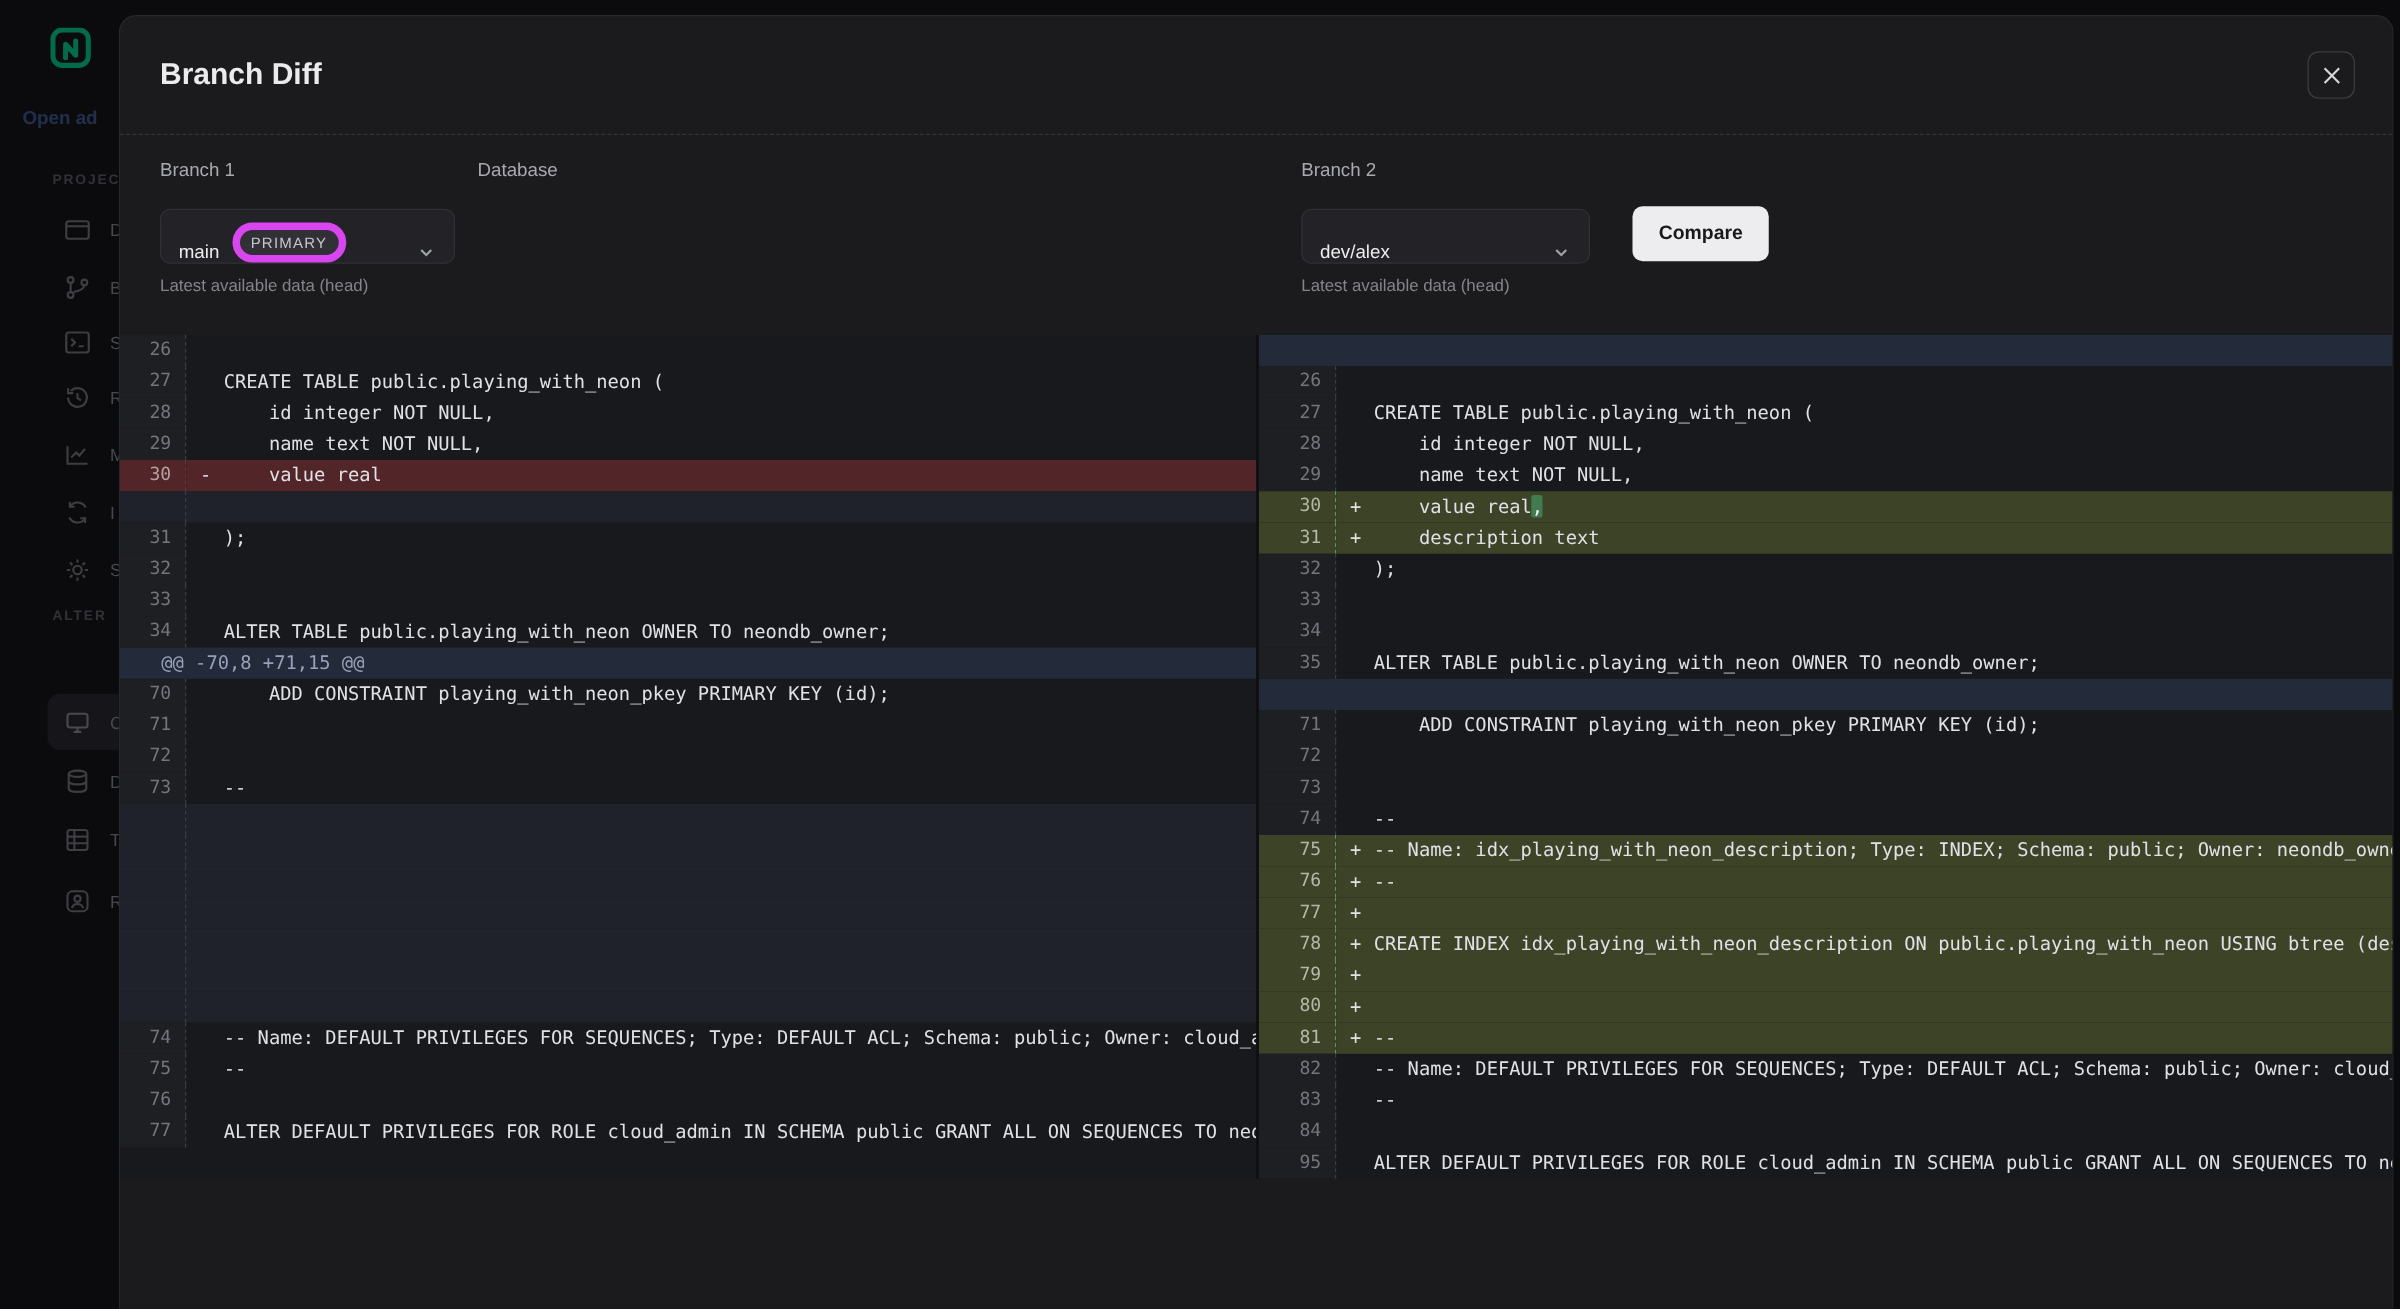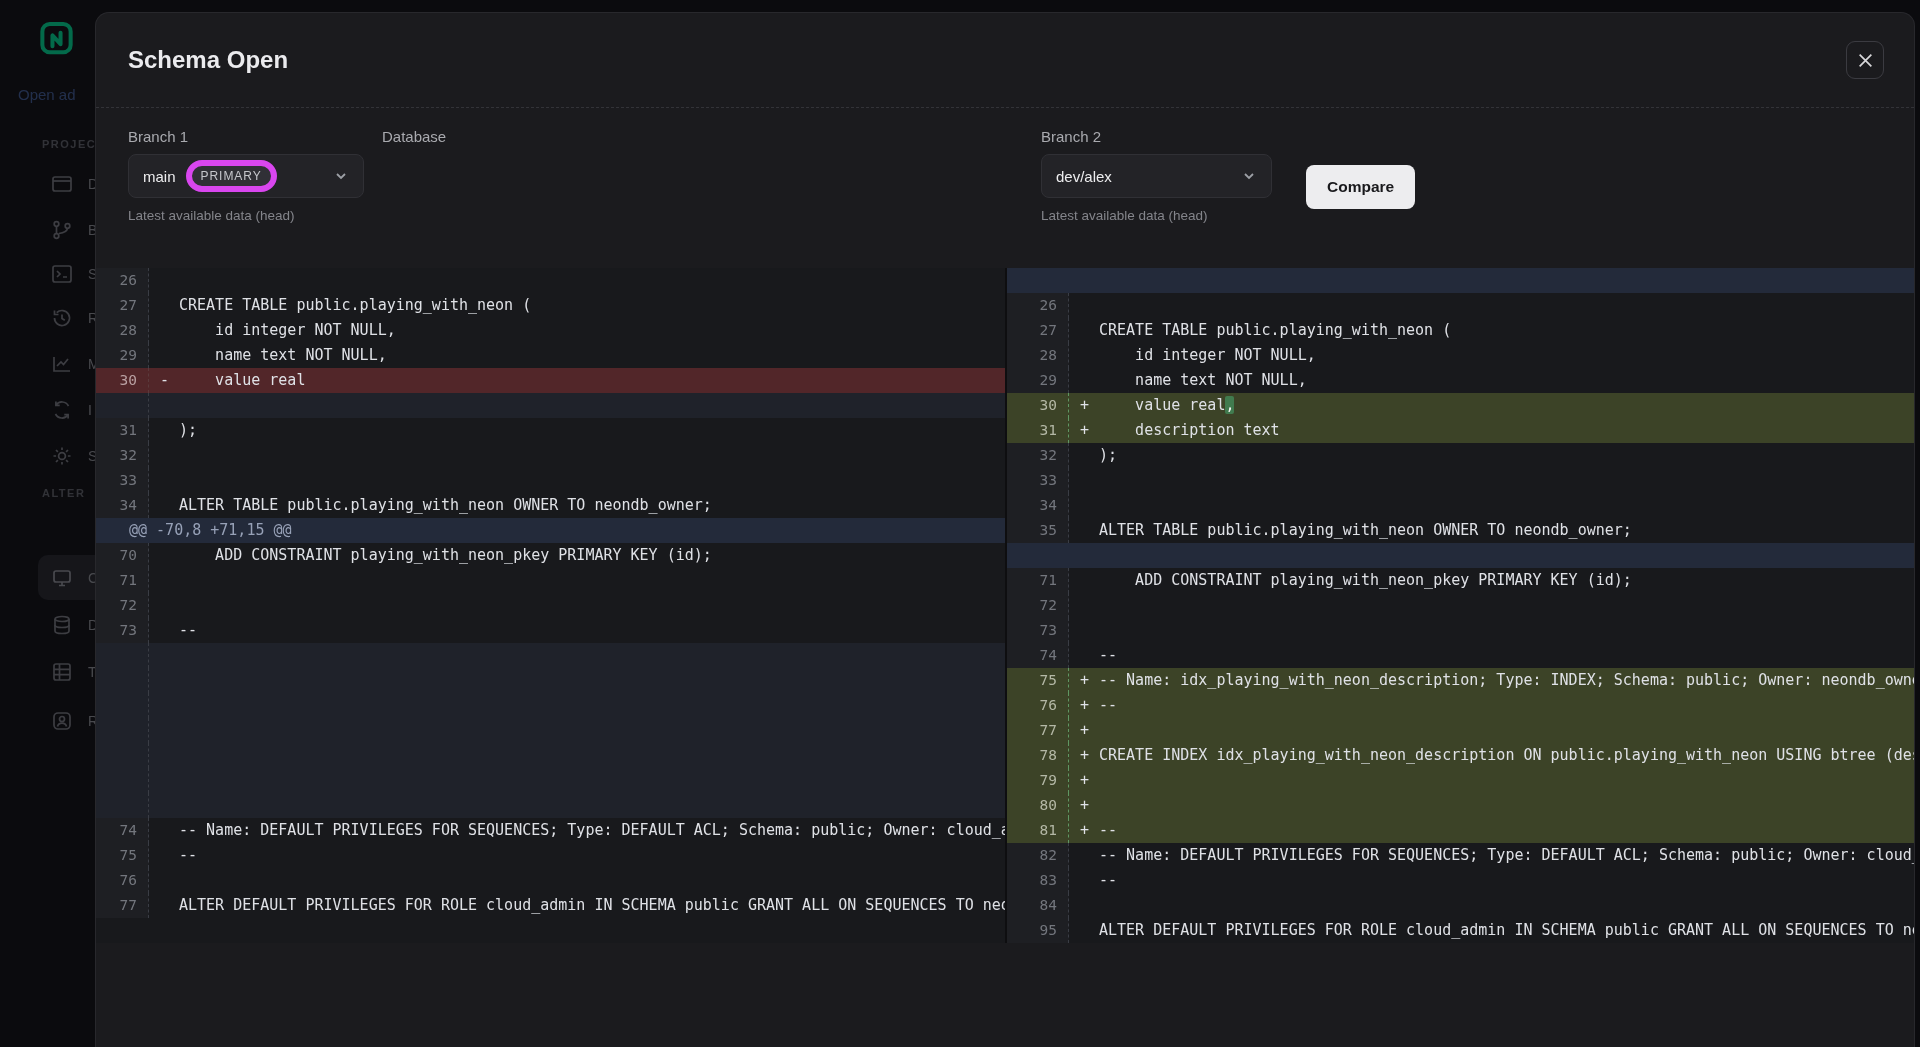--- a/index.html
+++ b/index.html
@@ -2,38 +2,38 @@
 <html><head>
 <meta charset="utf-8">
 <style>
   html,body{margin:0;padding:0}
   body{width:1920px;height:1047px;background:#121214;font-family:"Liberation Sans",sans-serif;overflow:hidden;position:relative}
 
   
   .sidebar{position:absolute;left:0;top:0;width:95px;height:100%;background:#131316;overflow:hidden}
   .side-abs{position:absolute}
   .logo-box{left:40px;top:22px}
-  .open-admin{left:18px;top:86px;font-size:15px;font-weight:400;color:#46639e;white-space:nowrap}
+  .open-admin{left:18px;top:86px;font-size:15px;font-weight:700;color:#46639e;white-space:nowrap}
   .sec-label{left:42px;font-size:11px;font-weight:700;letter-spacing:1.5px;color:#67696f;white-space:nowrap}
   .sicon{position:absolute;left:50px;width:24px;height:24px;color:#808288}
   .sicon svg{width:24px;height:24px;display:block}
   .frag{position:absolute;left:88px;font-size:14px;color:#9a9ca1;white-space:nowrap}
   .sel-pill{position:absolute;left:38px;top:555px;width:120px;height:45px;background:#2a2b30;border-radius:10px}
   .overlay{position:absolute;inset:0;background:rgba(6,6,9,.55);z-index:5}
 
   
   .modal{position:absolute;left:95px;top:12px;right:5px;bottom:0;background:#1b1b1e;border-radius:14px 14px 0 0;z-index:10;border:1px solid #28282c;border-bottom:none;box-sizing:border-box}
   .m-header{height:95px;padding:0 30px 0 32px;display:flex;align-items:center;justify-content:space-between;border-bottom:1px dashed #333338;box-sizing:border-box}
   .m-title{font-size:24px;font-weight:600;color:#ebebee}
   .close-btn{width:38px;height:38px;border:1px solid #3b3b41;border-radius:9px;background:transparent;display:flex;align-items:center;justify-content:center;cursor:pointer;color:#d8d8db}
 
   .m-form{position:relative;height:160px}
   .field{position:absolute;top:20px}
   .f-label{font-size:15px;color:#a9aaaf}
-  .select{margin-top:9px;height:44px;border-radius:8px;background:#232327;border:1px solid #303035;display:flex;align-items:center;padding:0 14px;box-sizing:border-box;cursor:pointer}
+  .select{margin-top:22px;height:44px;border-radius:8px;background:#232327;border:1px solid #303035;display:flex;align-items:flex-end;padding:0 14px;box-sizing:border-box;cursor:pointer}
   .sel-text{font-size:15px;color:#ededef}
   .select.disabled{background:#202023}
   .select.disabled .sel-text{color:#66676d}
   .badge{margin-left:10px;font-size:12px;font-weight:400;letter-spacing:.08em;color:#c6c7cc;background:#303036;border:6px solid #d946ef;border-radius:999px;padding:4px 9px;line-height:1}
   .chev{margin-left:auto;display:flex;color:#9da0a6}
   .select.disabled .chev{color:#5d5e63}
   .hint{margin-top:10px;font-size:13.5px;color:#84858b}
   .compare-btn{position:absolute;left:1210px;top:57px;height:44px;padding:0 21px;background:#ededef;color:#19191c;font-family:"Liberation Sans",sans-serif;font-size:15.5px;font-weight:600;border:none;border-radius:8px;cursor:pointer}
 
   
@@ -165,21 +165,21 @@
       </svg>
     </span>
   <span class="frag" style="top:713px">R</span>
 </div>
 
 <div class="overlay"></div>
 
 <div class="modal">
 
   <div class="m-header">
-    <div class="m-title">Schema Open</div>
+    <div class="m-title">Branch Diff</div>
     <button class="close-btn">
       <span style="display:flex">
         <svg width="17" height="17" viewBox="0 0 16 16" fill="none" stroke="currentColor" stroke-width="1.6">
             <path d="M2.5 2.5l11 11M13.5 2.5l-11 11"></path>
           </svg>
       </span>
     </button>
   </div>
 
   <div class="m-form">

